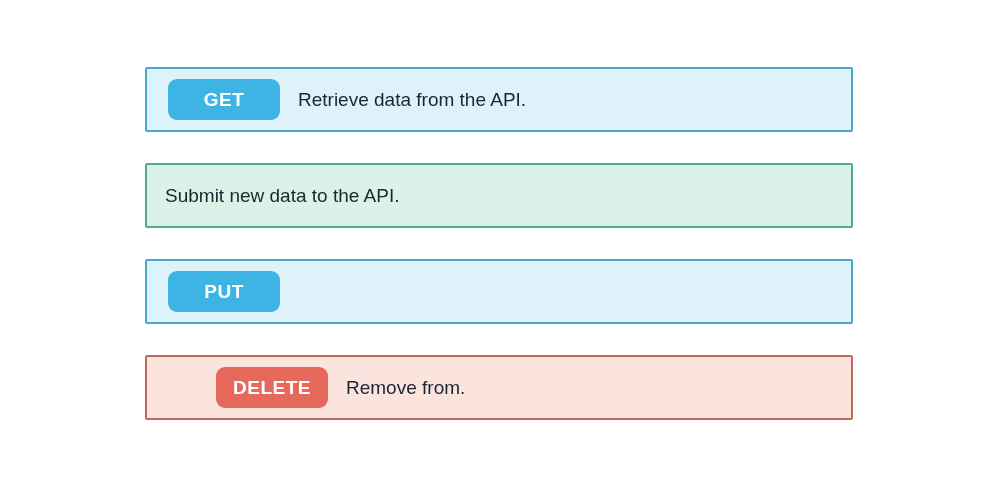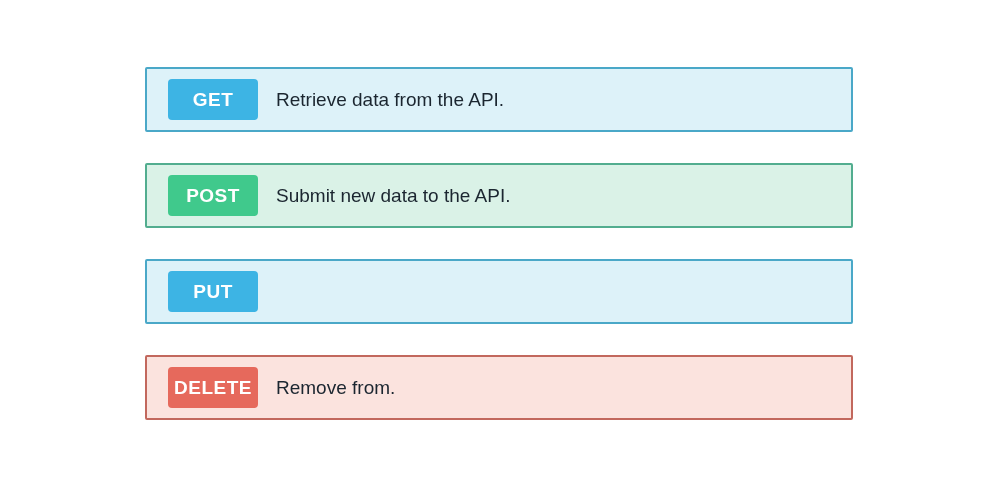--- a/index.html
+++ b/index.html
@@ -30,24 +30,24 @@
     box-sizing: border-box;
     height: 65px;
     width: 100%;
     border: 2px solid transparent;
     border-radius: 2px;
     display: flex;
     align-items: center;
   }
   .method-badge {
     box-sizing: border-box;
-    width: 90px;
+    width: 112px;
     height: 41px;
     margin-left: 21px;
-    border-radius: 4px;
+    border-radius: 9px;
     display: flex;
     align-items: center;
     justify-content: center;
     color: #ffffff;
     font-size: 19px;
     font-weight: 700;
     letter-spacing: 0.5px;
     flex: 0 0 auto;
     user-select: none;
   }
@@ -64,27 +64,26 @@
 
 <div class="canvas">
   <div class="rows">
 
     <div class="method-row" style="background-color: rgb(221, 242, 249); border-color: rgb(74, 168, 200);">
       <span class="method-badge" style="background-color: rgb(61, 180, 228);">GET</span>
       <span class="method-desc">Retrieve data from the API.</span>
     </div>
 
     <div class="method-row" style="background-color: rgb(218, 242, 231); border-color: rgb(82, 173, 143);">
-      <span class="method-badge" style="background-color: rgb(64, 201, 140);">POST</span>
       <span class="method-desc">Submit new data to the API.</span>
     </div>
 
     <div class="method-row" style="background-color: rgb(221, 242, 249); border-color: rgb(74, 168, 200);">
       <span class="method-badge" style="background-color: rgb(61, 180, 228);">PUT</span>
     </div>
 
-    <div class="method-row" style="background-color: rgb(251, 227, 222); border-color: rgb(194, 104, 93);">
+    <div class="method-row" style="background-color: rgb(251, 227, 222); border-color: rgb(194, 104, 93); padding-left: 48px;">
       <span class="method-badge" style="background-color: rgb(230, 105, 92);">DELETE</span>
       <span class="method-desc">Remove from.</span>
     </div>
 
   </div>
 </div>
 
 </body></html>

